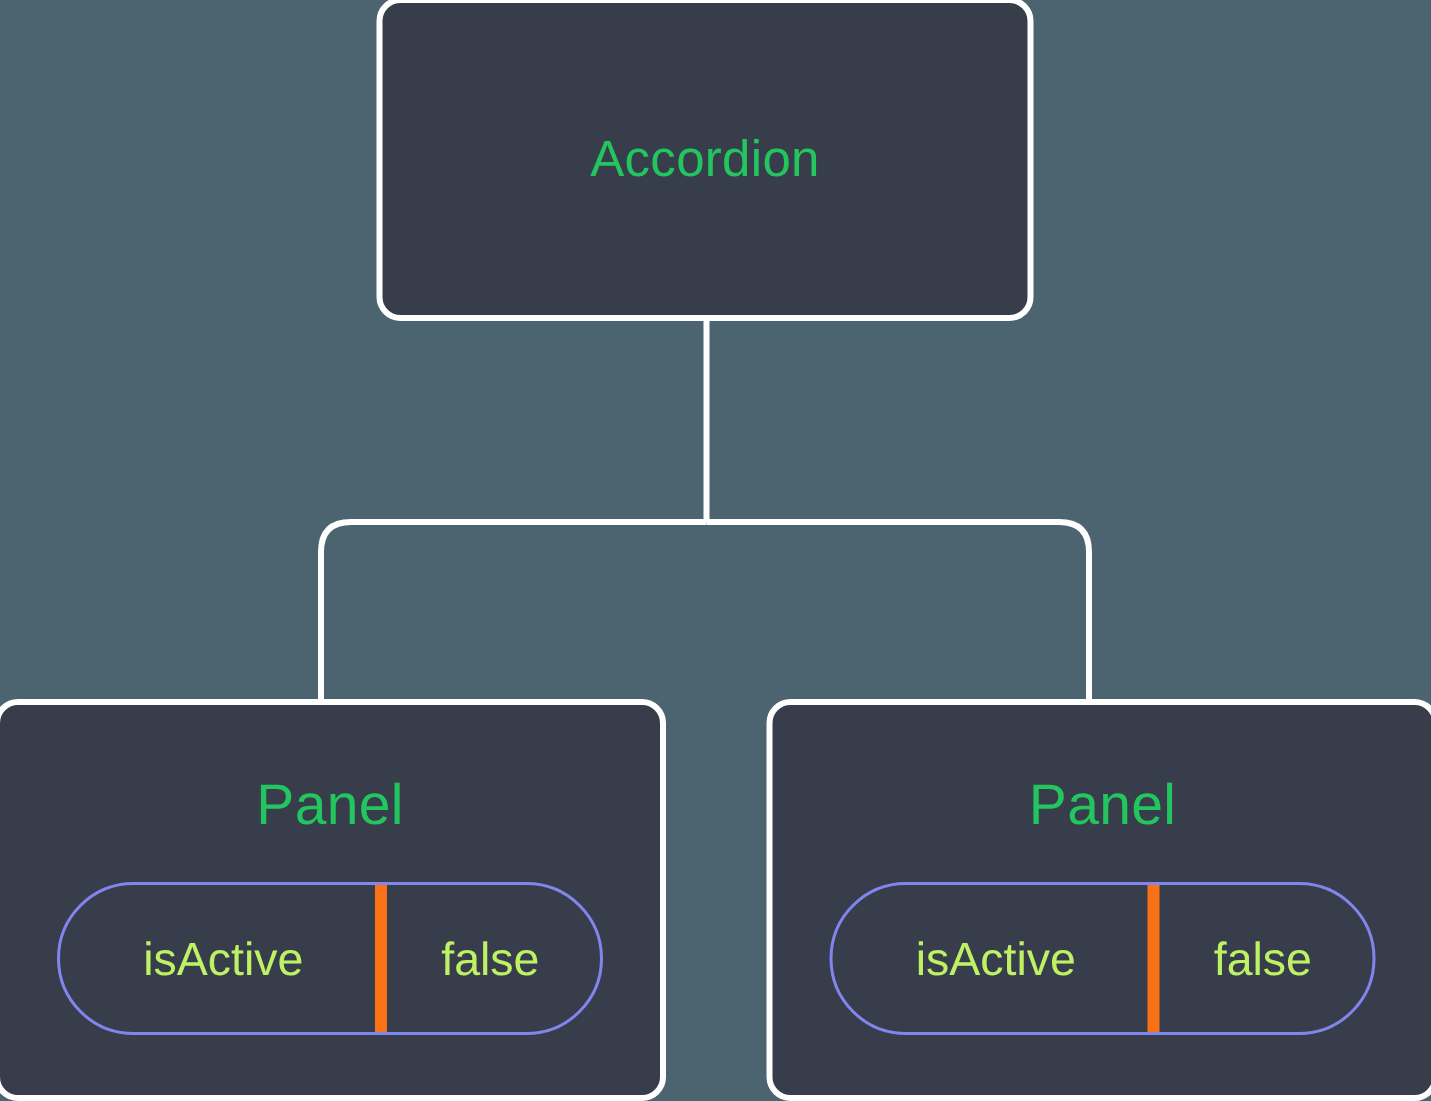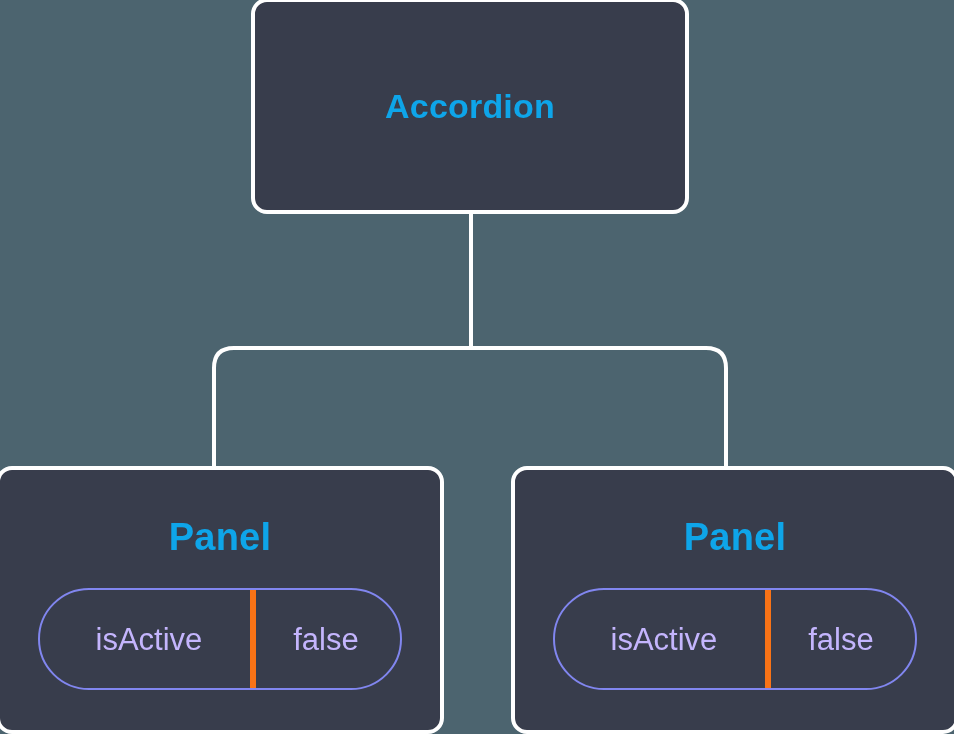--- a/index.html
+++ b/index.html
@@ -48,23 +48,23 @@
 
   .node-root {
     left: 251px;
     top: -2px;
     width: 438px;
     height: 216px;
     justify-content: center;
   }
 
   .node-title {
-    color: #0ea5e9;
+    color: #22c55e;
     font-size: 34px;
-    font-weight: 700;
+    font-weight: 400;
     letter-spacing: 0.2px;
     line-height: 1;
     white-space: nowrap;
   }
 
   .node-panel {
     top: 466px;
     width: 448px;
     height: 268px;
     border-bottom-left-radius: 16px;
@@ -90,35 +90,35 @@
     border-radius: 51px;
     background: transparent;
     overflow: hidden;
   }
 
   .prop-key,
   .prop-val {
     display: flex;
     align-items: center;
     justify-content: center;
-    color: #c4b5fd;
+    color: #bef264;
     font-size: 31px;
     line-height: 1;
     white-space: nowrap;
     box-sizing: border-box;
   }
 
   .prop-key {
     width: 211px;
     padding-left: 8px;
   }
 
   .prop-val {
     width: 151px;
-    border-left: 6px solid #f97316;
+    border-left: 8px solid #f97316;
     padding-right: 4px;
   }
 
   .pill-left  { width: 364px; }
   .pill-right { width: 364px; }
 </style>
 </head>
 <body>
 
 <div id="stage">

